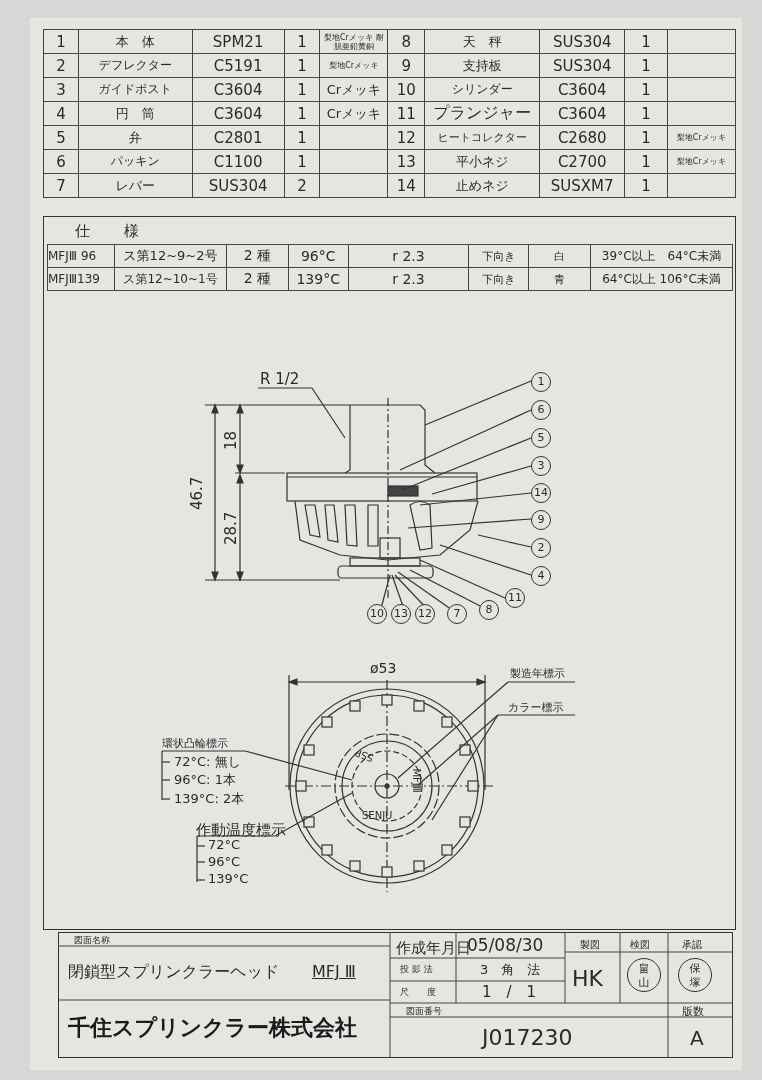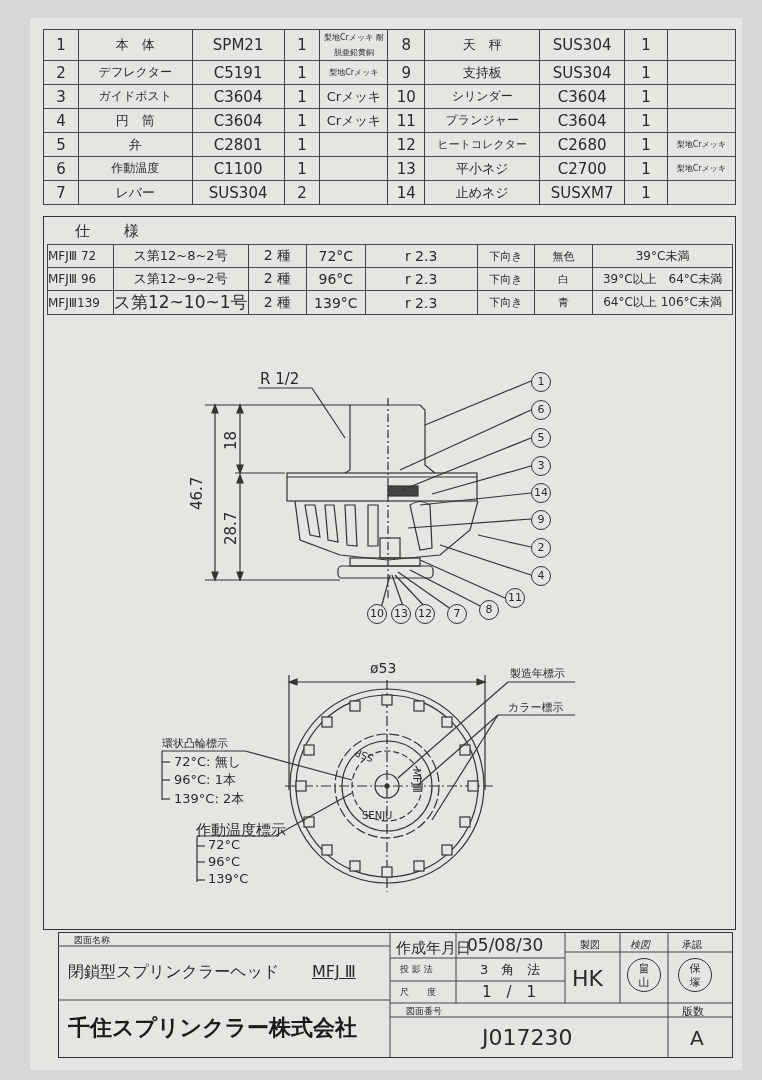--- a/index.html
+++ b/index.html
@@ -12,21 +12,21 @@
   }
   .sheet {
     position:absolute; left:30px; top:18px; width:712px; height:1052px;
     background:#e4e6e2;
   }
   .frame { position:absolute; border:1.5px solid #333; box-sizing:border-box; }
   table.grid { border-collapse:collapse; position:absolute; }
   table.grid td { border:1px solid #444; padding:0; text-align:center; white-space:nowrap; overflow:hidden; }
   .parts td { height:23px; font-size:15px; }
   .parts tr.hdr td { font-size:11px; height:22px; }
-  .parts td.note { font-size:8px; line-height:15px; }
+  .parts td.note { font-size:8px; line-height:9px; }
   .parts td.note-lg { font-size:13px; }
   .spec td { height:22px; font-size:14px; }
   .spec tr.hdr td { font-size:11px; }
   .spec-title { position:absolute; left:75px; top:222px; font-size:15px; letter-spacing:34px; }
   .lbl { position:absolute; font-size:15px; }
   .balloon {
     position:absolute; width:18px; height:18px; border:1px solid #333; border-radius:50%;
     font-size:11px; line-height:18px; text-align:center; background:#e4e6e2;
   }
 </style>
@@ -85,40 +85,40 @@
     <td>1</td>
     <td class="note"></td>
   </tr>
   <tr>
     <td>4</td>
     <td style="font-size:13px">円　筒</td>
     <td>C3604</td>
     <td>1</td>
     <td class="note-lg">Crメッキ</td>
     <td>11</td>
-    <td style="font-size:12px">プランジャー</td>
+    <td style="font-size:16px">プランジャー</td>
     <td>C3604</td>
     <td>1</td>
     <td class="note"></td>
   </tr>
   <tr>
     <td>5</td>
     <td style="font-size:13px">弁</td>
     <td>C2801</td>
     <td>1</td>
     <td class="note"></td>
     <td>12</td>
     <td style="font-size:11px">ヒートコレクター</td>
     <td>C2680</td>
     <td>1</td>
     <td class="note">梨地Crメッキ</td>
   </tr>
   <tr>
     <td>6</td>
-    <td style="font-size:12px">作動温度</td>
+    <td style="font-size:12px">パッキン</td>
     <td>C1100</td>
     <td>1</td>
     <td class="note"></td>
     <td>13</td>
     <td style="font-size:13px">平小ネジ</td>
     <td>C2700</td>
     <td>1</td>
     <td class="note">梨地Crメッキ</td>
   </tr>
   <tr>
@@ -145,42 +145,32 @@
       <col style="width:112px">
       <col style="width:62px">
       <col style="width:60px">
     <col style="width:121px">
       <col style="width:60px">
       <col style="width:62px">
       <col style="width:142px">
   </colgroup>
   <tbody>
   <tr>
-    <td style="font-size:12px; text-align:left">MFJⅢ 72</td>
-    <td style="font-size:13px">ス第12~8~2号</td>
-    <td>2 種</td>
-    <td>72°C</td>
-    <td>r 2.3</td>
-    <td style="font-size:11px">下向き</td>
-    <td style="font-size:11px">無色</td>
-    <td style="font-size:12px">39°C未満</td>
-  </tr>
-  <tr>
     <td style="font-size:12px; text-align:left">MFJⅢ 96</td>
     <td style="font-size:13px">ス第12~9~2号</td>
     <td>2 種</td>
     <td>96°C</td>
     <td>r 2.3</td>
     <td style="font-size:11px">下向き</td>
     <td style="font-size:11px">白</td>
     <td style="font-size:12px">39°C以上　64°C未満</td>
   </tr>
   <tr>
     <td style="font-size:12px; text-align:left">MFJⅢ139</td>
-    <td style="font-size:17px">ス第12~10~1号</td>
+    <td style="font-size:12px">ス第12~10~1号</td>
     <td>2 種</td>
     <td>139°C</td>
     <td>r 2.3</td>
     <td style="font-size:11px">下向き</td>
     <td style="font-size:11px">青</td>
     <td style="font-size:12px">64°C以上 106°C未満</td>
   </tr>
 </tbody>
   </table>
 
@@ -355,21 +345,21 @@
 <div class="lbl" style="left:396px; top:939px; font-size:15px;">作成年月日</div>
 <div class="lbl" style="left:467px; top:935px; font-size:17px;">05/08/30</div>
 <div class="lbl" style="left:400px; top:963px; font-size:9px;">投 影 法</div>
 <div class="lbl" style="left:480px; top:961px; font-size:13px;">3　角　法</div>
 <div class="lbl" style="left:400px; top:986px; font-size:9px;">尺　　度</div>
 <div class="lbl" style="left:482px; top:983px; font-size:15px;">1　/　1</div>
 <div class="lbl" style="left:406px; top:1005px; font-size:9px;">図面番号</div>
 <div class="lbl" style="left:482px; top:1025px; font-size:22px;">J017230</div>
 <div class="lbl" style="left:580px; top:938px; font-size:10px;">製図</div>
 <div class="lbl" style="left:572px; top:966px; font-size:22px;text-align:right;">HK</div>
-<div class="lbl" style="left:630px; top:938px; font-size:10px;font-style:italic;">検図</div>
+<div class="lbl" style="left:630px; top:938px; font-size:10px;">検図</div>
 <div style="position:absolute; left:627px; top:958px; width:34px; height:34px; border:1.5px solid #333; border-radius:50%; font-size:11px; line-height:14px; text-align:center; box-sizing:border-box; padding-top:3px;">
   <span style="display:inline-block; width:12px; word-break:break-all;">畠山</span>
 </div>
 <div class="lbl" style="left:682px; top:938px; font-size:10px;">承認</div>
 <div style="position:absolute; left:678px; top:958px; width:34px; height:34px; border:1.5px solid #333; border-radius:50%; font-size:11px; line-height:14px; text-align:center; box-sizing:border-box; padding-top:3px;">
   <span style="display:inline-block; width:12px; word-break:break-all;">保塚</span>
 </div>
 <div class="lbl" style="left:682px; top:1004px; font-size:11px;">版数</div>
 <div class="lbl" style="left:690px; top:1026px; font-size:20px;">A</div>
 

